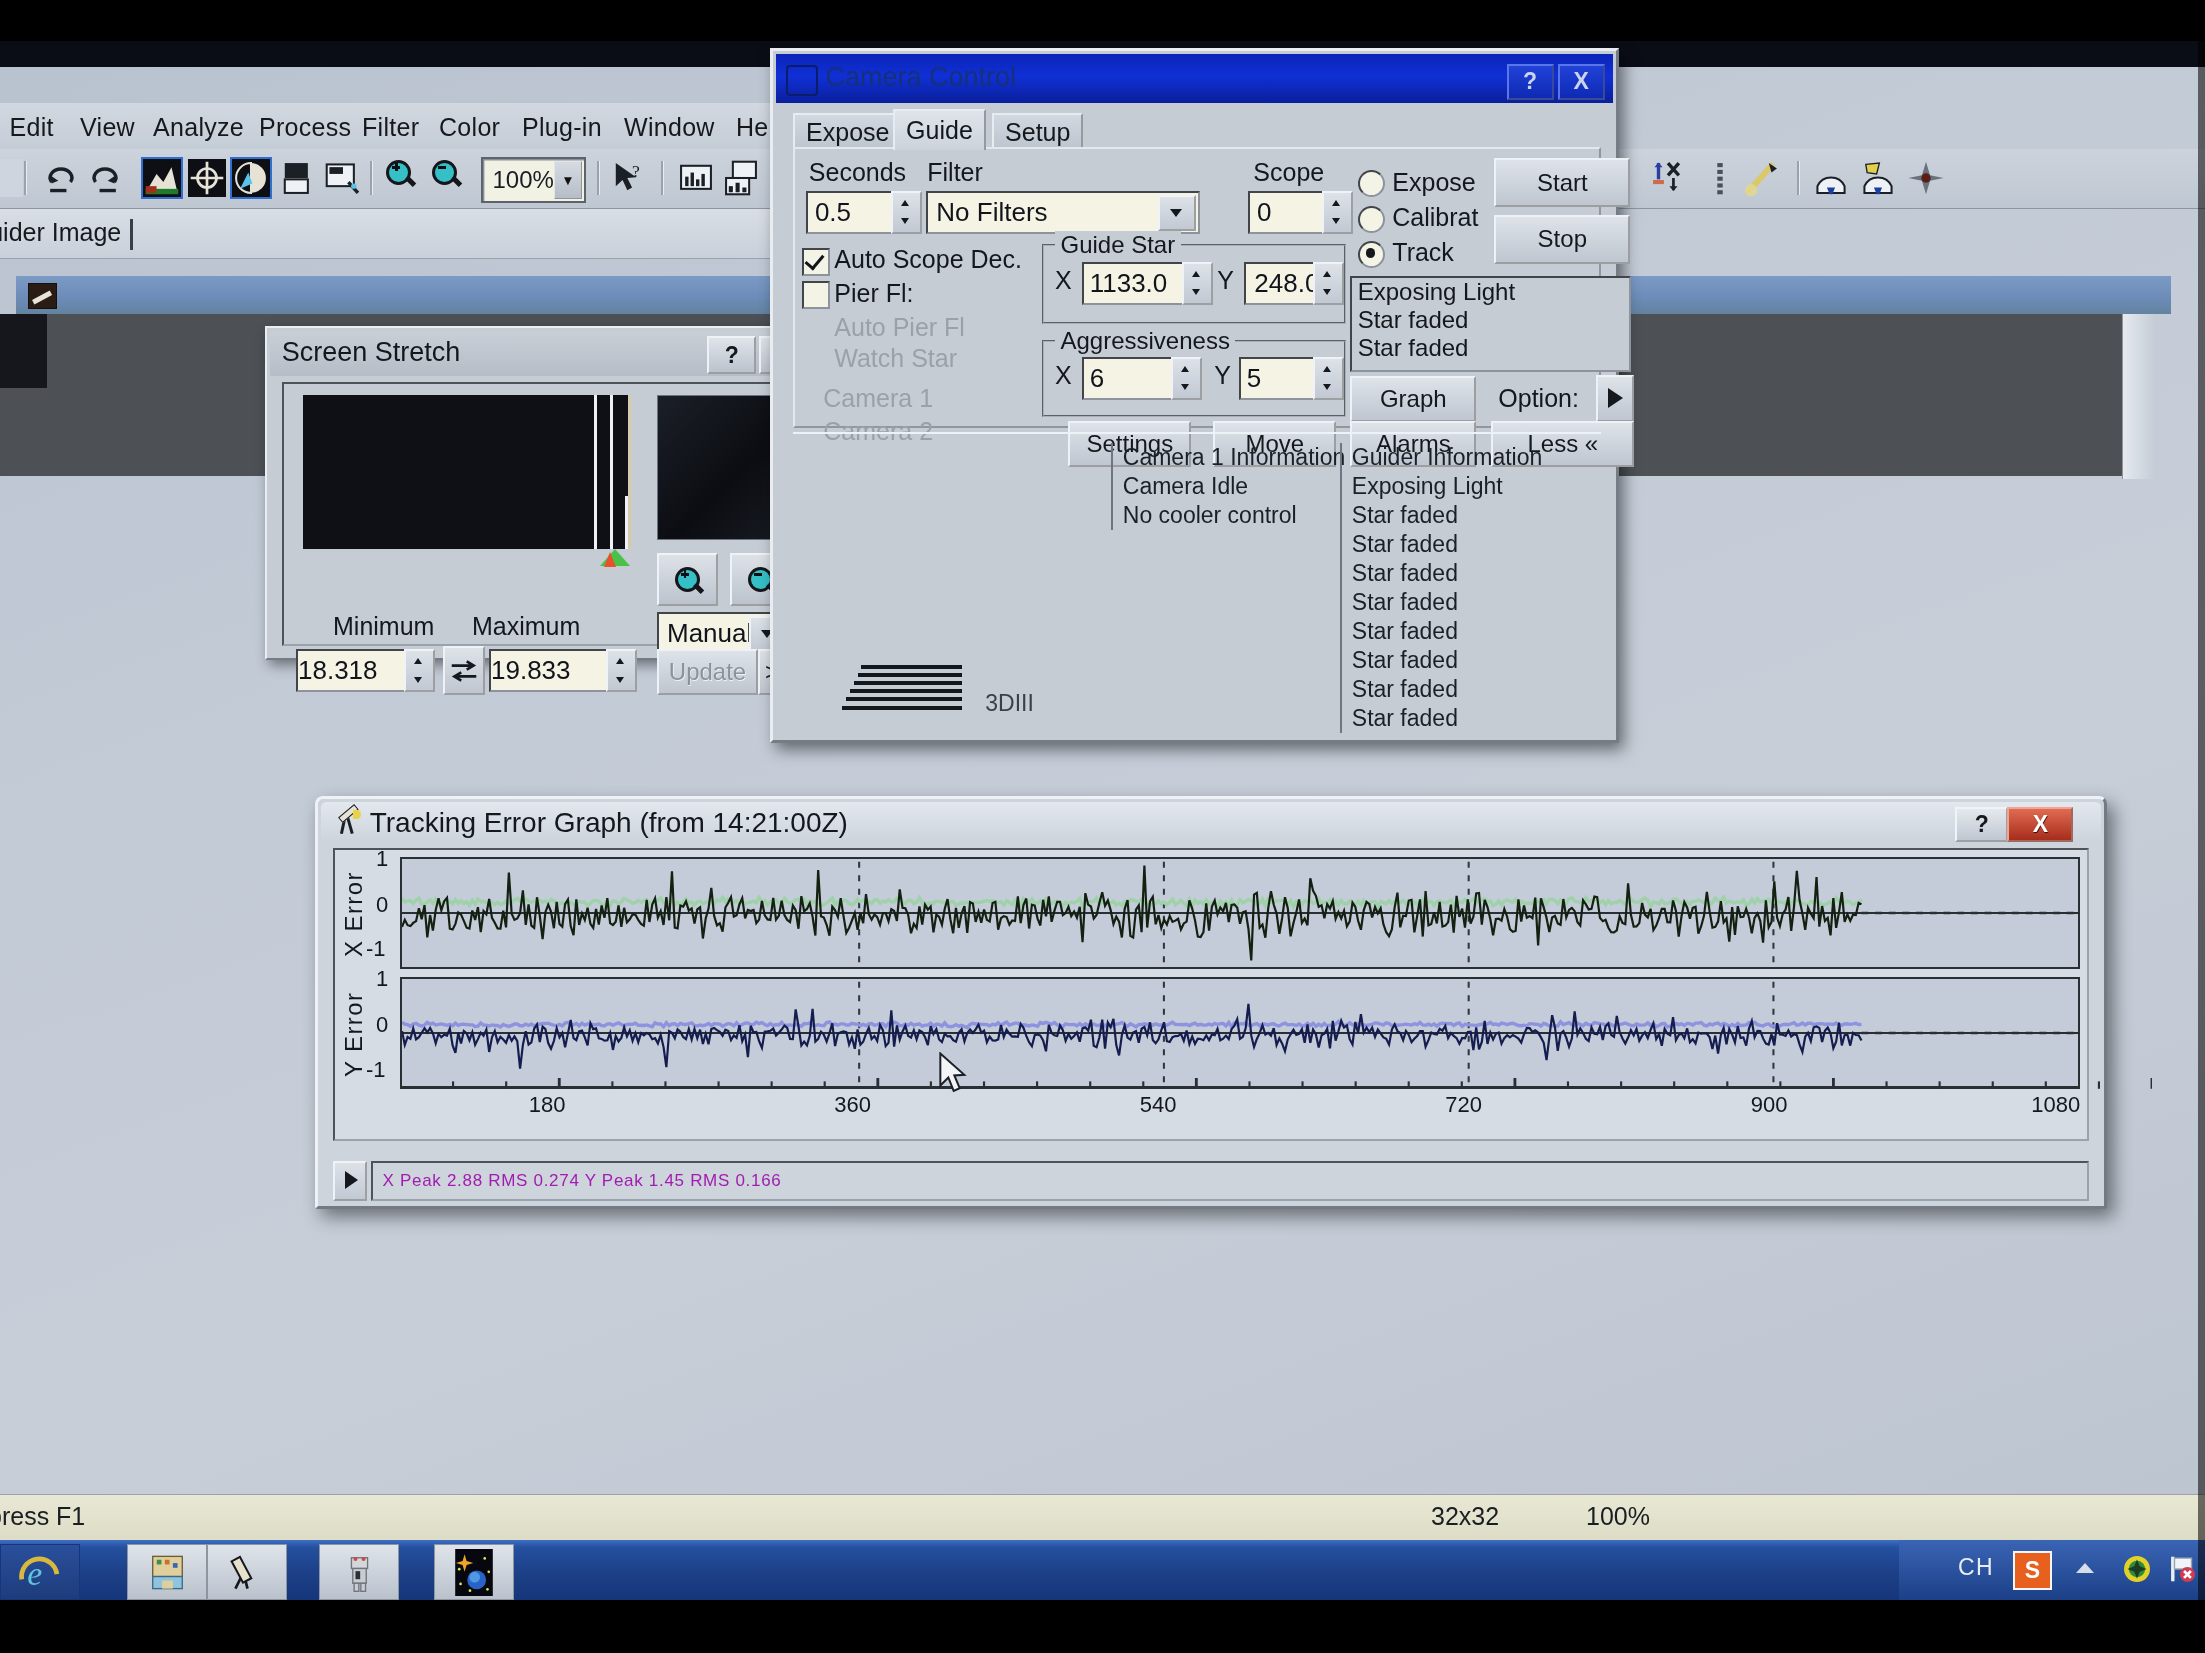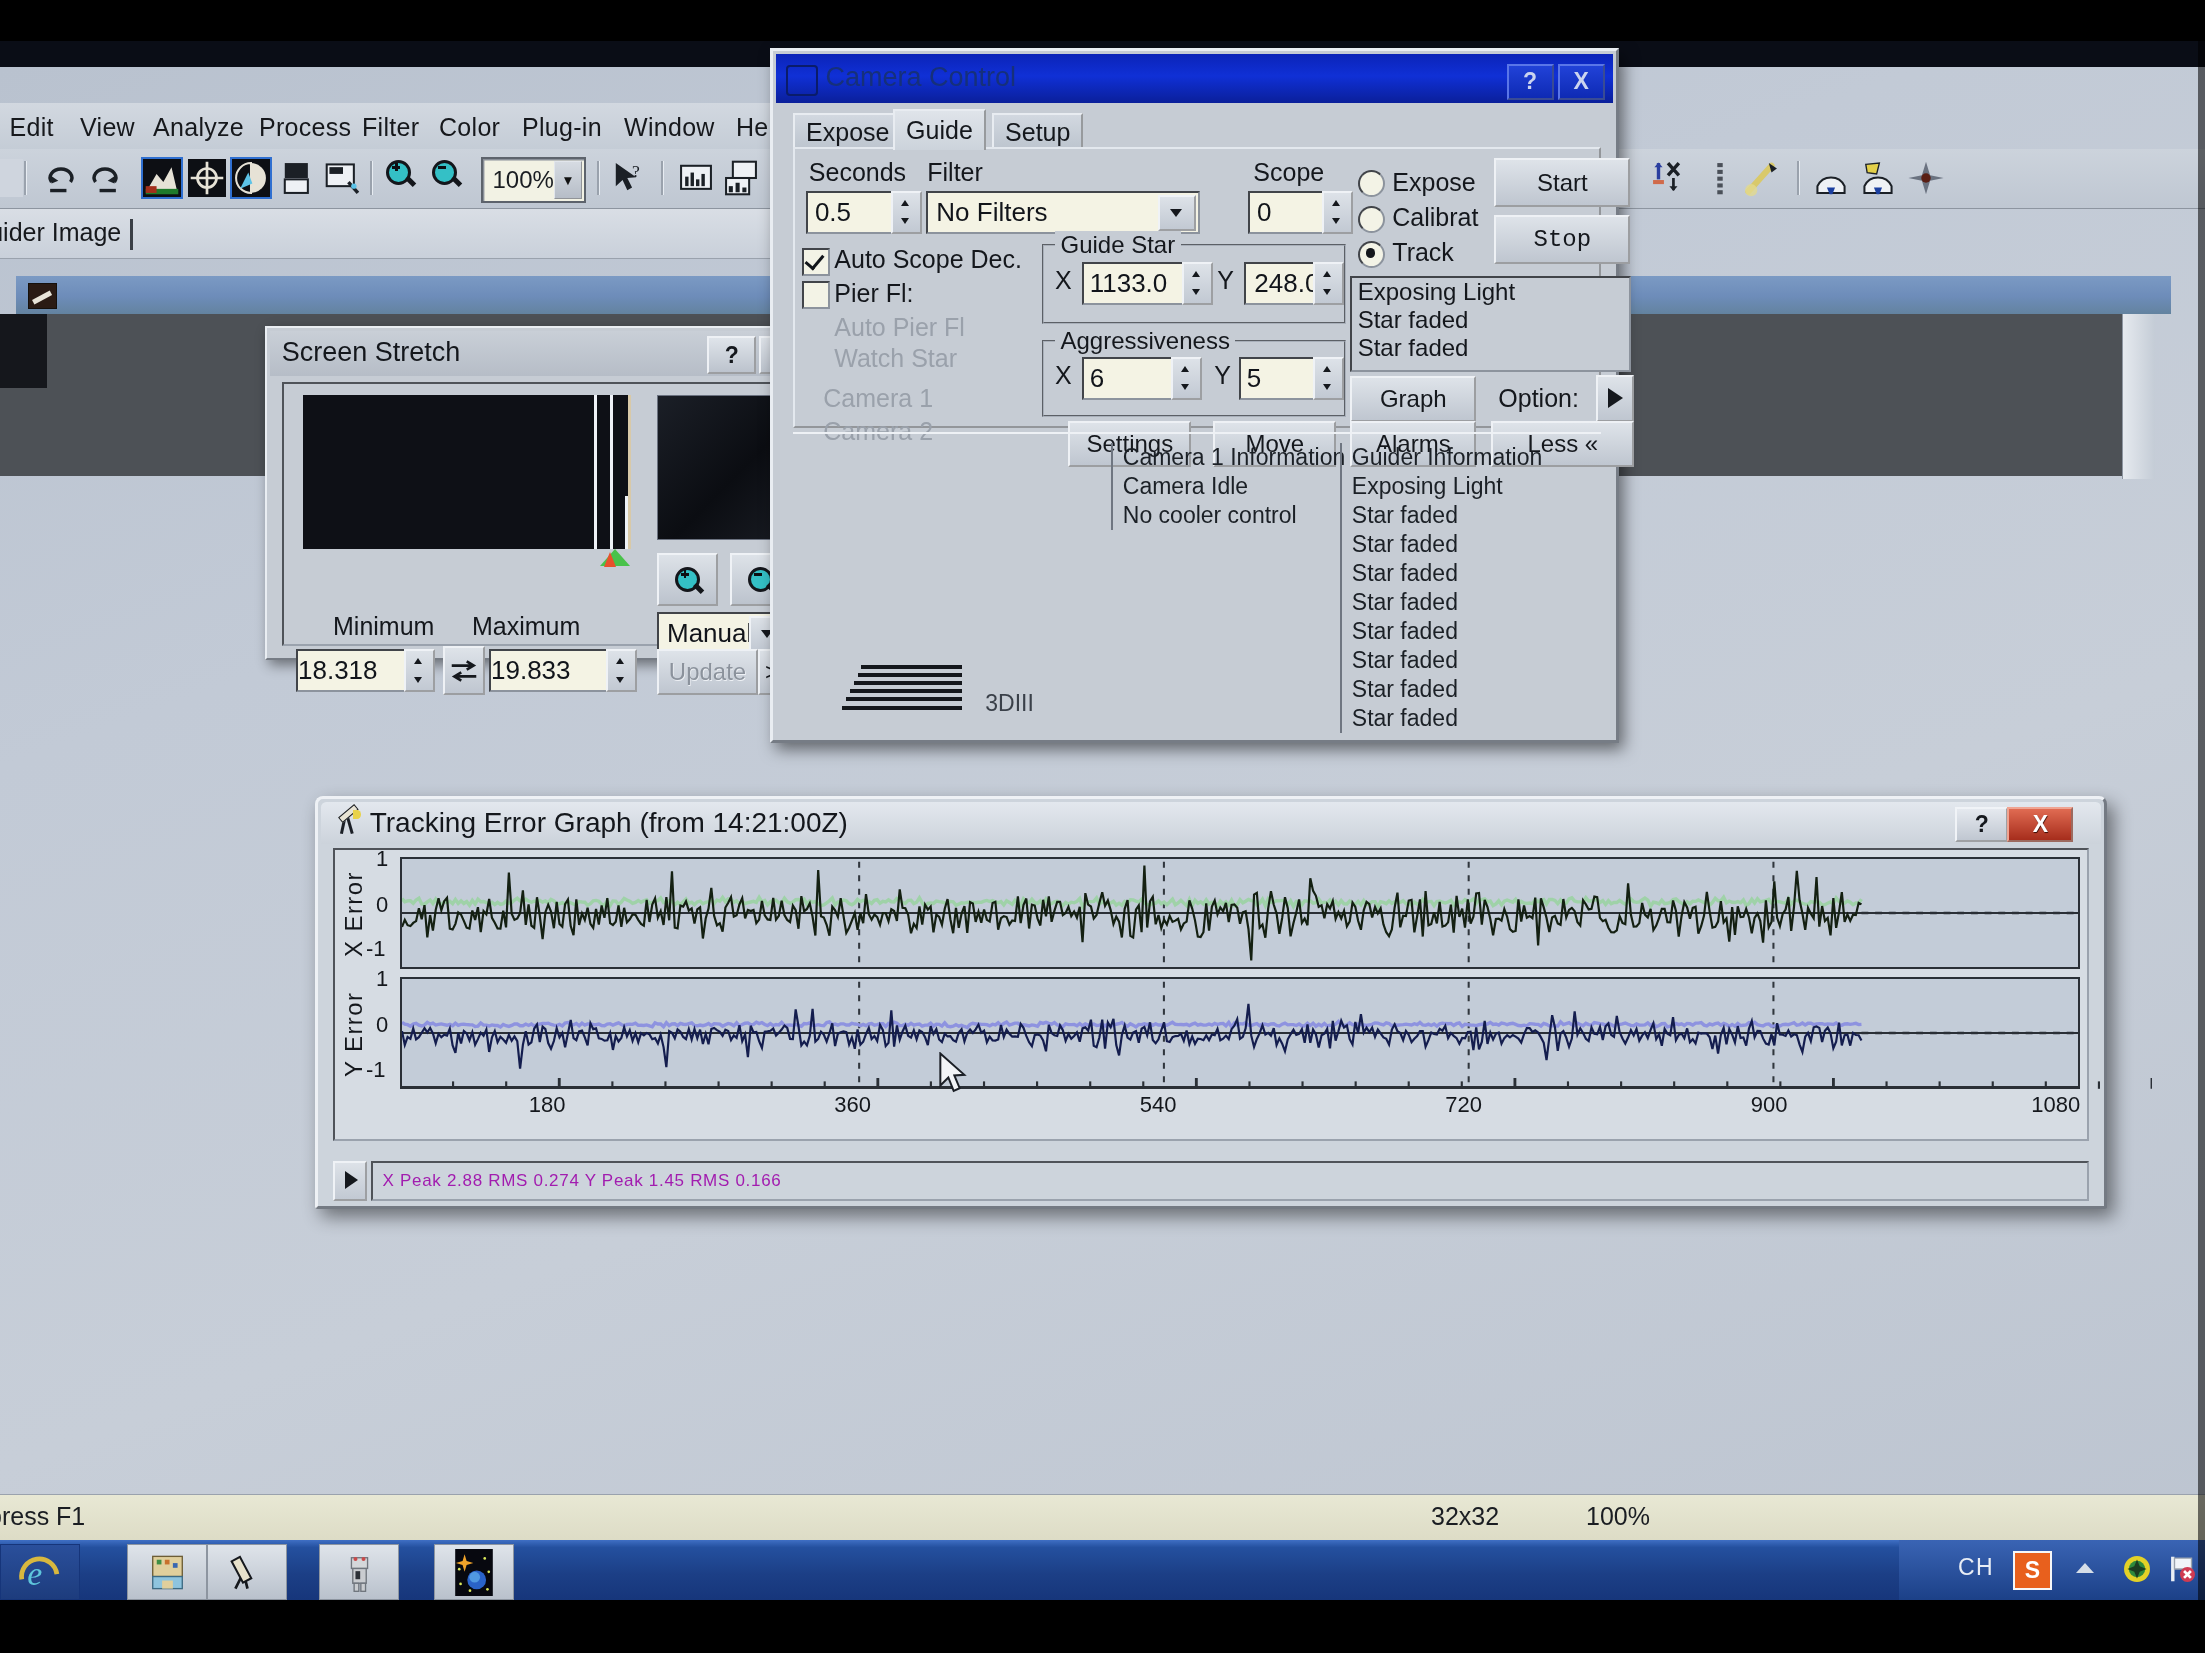--- a/index.html
+++ b/index.html
@@ -539,21 +539,21 @@
         <div class="spin" style="left:527px;top:42px"></div>
 
         <div class="radio" style="left:563px;top:21.6px"></div>
         <div class="caplbl" style="left:597px;top:19px">Expose</div>
         <div class="radio" style="left:563px;top:57px"></div>
         <div class="caplbl" style="left:597px;top:54px">Calibrat</div>
         <div class="radio on" style="left:563px;top:92px"></div>
         <div class="caplbl" style="left:597px;top:89px">Track</div>
 
         <div class="gbtn" style="left:699px;top:9.5px;width:132px;height:45px;">Start</div>
-        <div class="gbtn" style="left:699px;top:66px;width:132px;height:45px;font-family:Liberation Mono, monospace;">Stop</div>
+        <div class="gbtn" style="left:699px;top:66px;width:132px;height:45px;">Stop</div>
 
         <div class="chk on" style="left:6.8px;top:99px"></div>
         <div class="caplbl" style="left:39px;top:96px">Auto Scope Dec.</div>
         <div class="chk" style="left:6.8px;top:132px"></div>
         <div class="caplbl" style="left:39px;top:130px">Pier Fl:</div>
         <div class="caplbl ghost" style="left:39px;top:164px">Auto Pier Fl</div>
         <div class="caplbl ghost" style="left:39px;top:195px">Watch Star</div>
         <div class="caplbl ghost" style="left:28px;top:235px">Camera 1</div>
         <div class="caplbl ghost" style="left:28px;top:268px">Camera 2</div>
 

